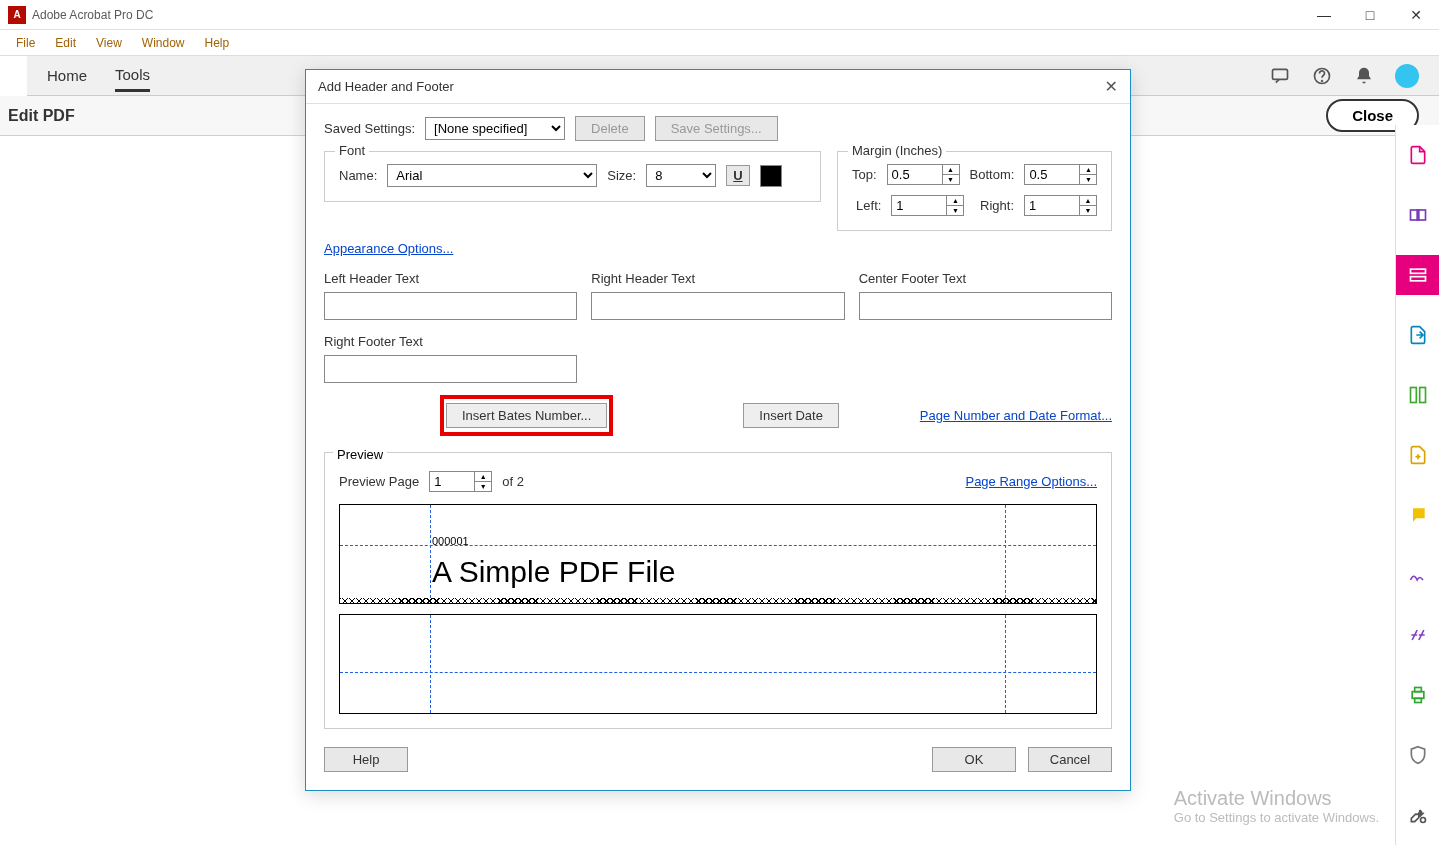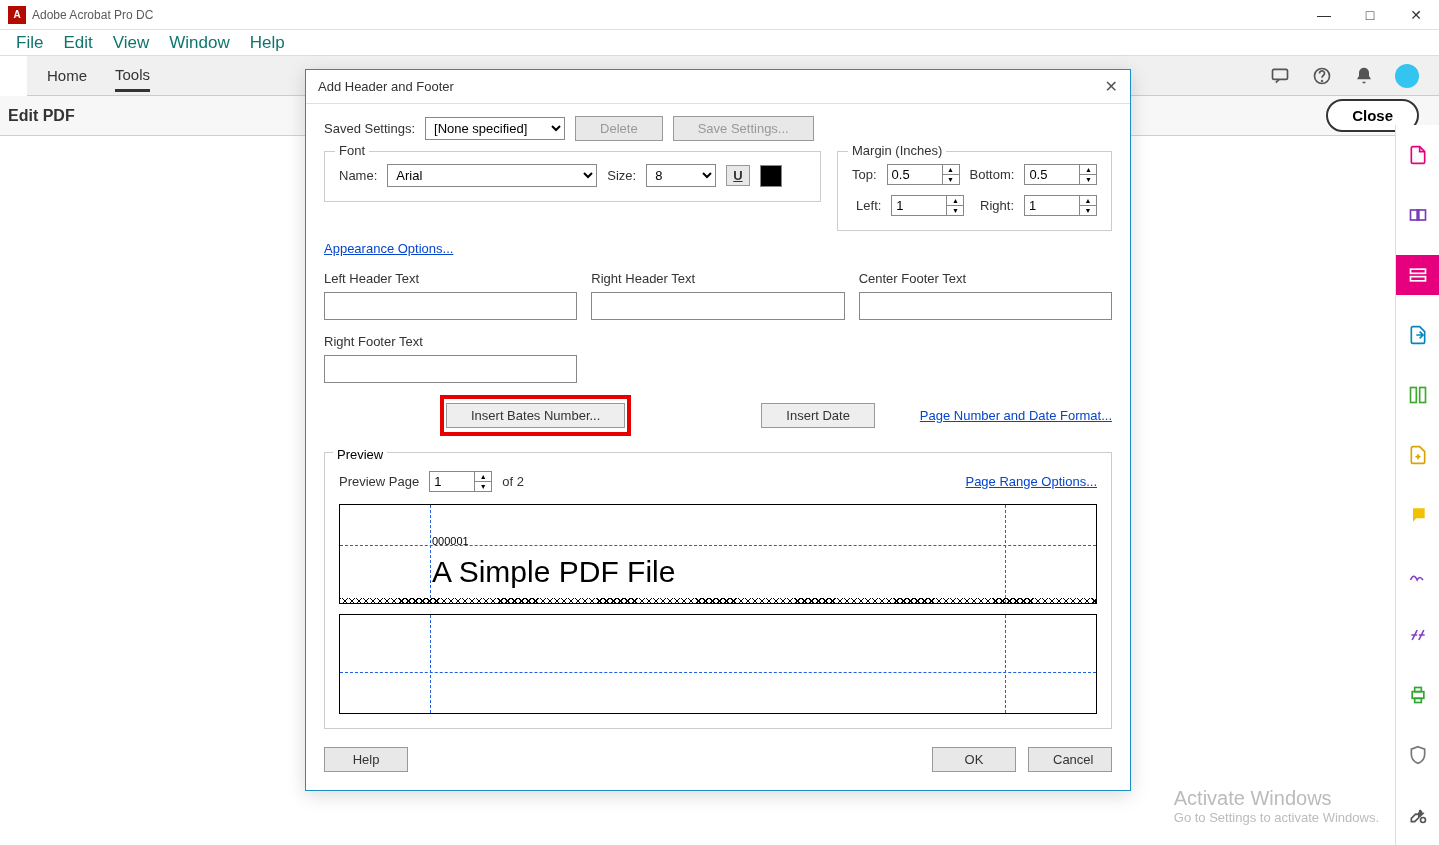--- a/index.html
+++ b/index.html
@@ -7,21 +7,21 @@
 
 
 .titlebar { height: 30px; display: flex; align-items: center; padding-left: 8px; background: #fff; border-bottom: 1px solid #e0e0e0; }
 .titlebar .app-icon { width: 18px; height: 18px; background: #b30b00; display: inline-flex; align-items: center; justify-content: center; color: #fff; font-size: 10px; font-weight: bold; margin-right: 6px; }
 .titlebar .title { font-size: 12px; color: #5a5a5a; }
 .titlebar .win-controls { margin-left: auto; display: flex; }
 .titlebar .win-btn { width: 46px; height: 30px; display: flex; align-items: center; justify-content: center; font-size: 14px; color: #333; }
 
 
 .menubar { height: 26px; display: flex; align-items: center; padding: 0 6px; background: #fff; border-bottom: 1px solid #ddd; }
-.menubar span { font-size: 17px; padding: 2px 10px; color: #0f766e; }
+.menubar span { font-size: 12px; padding: 2px 10px; color: #a16207; }
 
 
 .tabsbar { height: 40px; background: #f0f0f0; display: flex; align-items: center; padding: 0 20px; gap: 28px; border-bottom: 1px solid #ccc; position: relative; margin-left: 27px; }
 .tabsbar .tab { font-size: 15px; color: #333; padding: 6px 0; }
 .tabsbar .tab.active { border-bottom: 3px solid #333; font-weight: normal; }
 .tabsbar .right-icons { position: absolute; right: 20px; display: flex; gap: 20px; align-items: center; }
 .tabsbar .icon-btn { width: 22px; height: 22px; display: flex; align-items: center; justify-content: center; color: #555; font-size: 18px; }
 .avatar { width: 24px; height: 24px; border-radius: 50%; background: #33c4f0; }
 
 
@@ -37,21 +37,21 @@
 
 
 .dialog { position: absolute; left: 305px; top: 69px; width: 826px; background: #fff; border: 1px solid #1a90c7; box-shadow: 0 4px 18px rgba(0,0,0,0.15); }
 .dialog-title { height: 34px; display: flex; align-items: center; padding: 0 12px; font-size: 13px; color: #333; border-bottom: 1px solid #e0e0e0; text-align: center; }
 .dialog-title .x { margin-left: auto; font-size: 16px; color: #555; }
 .dialog-body { padding: 12px 18px 18px 18px; }
 
 .row { display: flex; align-items: center; gap: 10px; margin-bottom: 10px; }
 .lbl { font-size: 13px; color: #333; }
 select, input[type=text] { border: 1px solid #888; font-size: 13px; padding: 2px 4px; background: #fff; }
-.btn { padding: 4px 24px; font-size: 13px; border: 1px solid #999; background: #e8e8e8; color: #333; }
+.btn { padding: 4px 15px; font-size: 13px; border: 1px solid #999; background: #e8e8e8; color: #333; }
 .btn.disabled { color: #999; }
 
 .fieldset { border: 1px solid #ccc; padding: 12px 14px 14px 14px; position: relative; margin-bottom: 8px; }
 .fieldset .legend { position: absolute; top: -9px; left: 10px; background: #fff; padding: 0 4px; font-size: 13px; color: #333; }
 
 .two-col { display: flex; gap: 16px; align-items: flex-start; }
 
 .link { color: #0645cc; text-decoration: underline; font-size: 13px; cursor: pointer; }
 
 .spinner-wrap { display: flex; align-items: stretch; }

